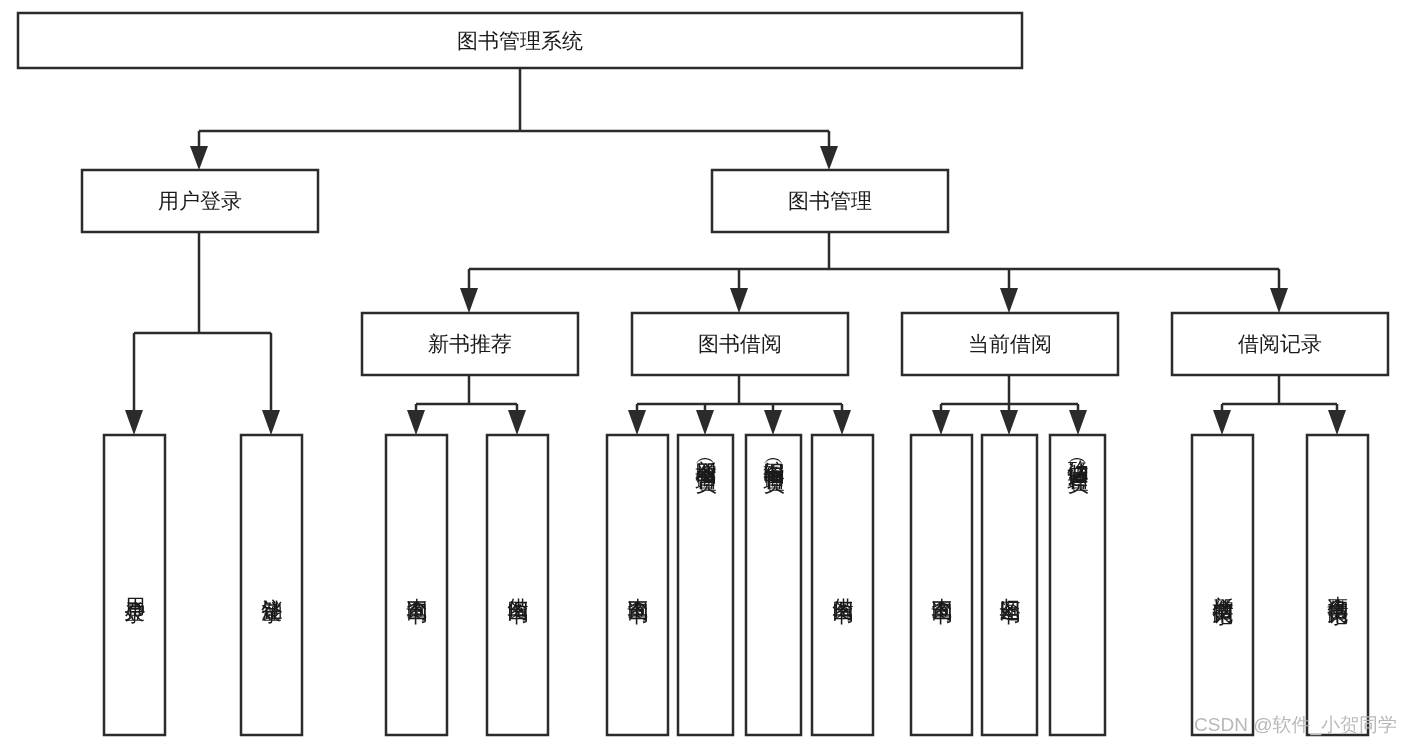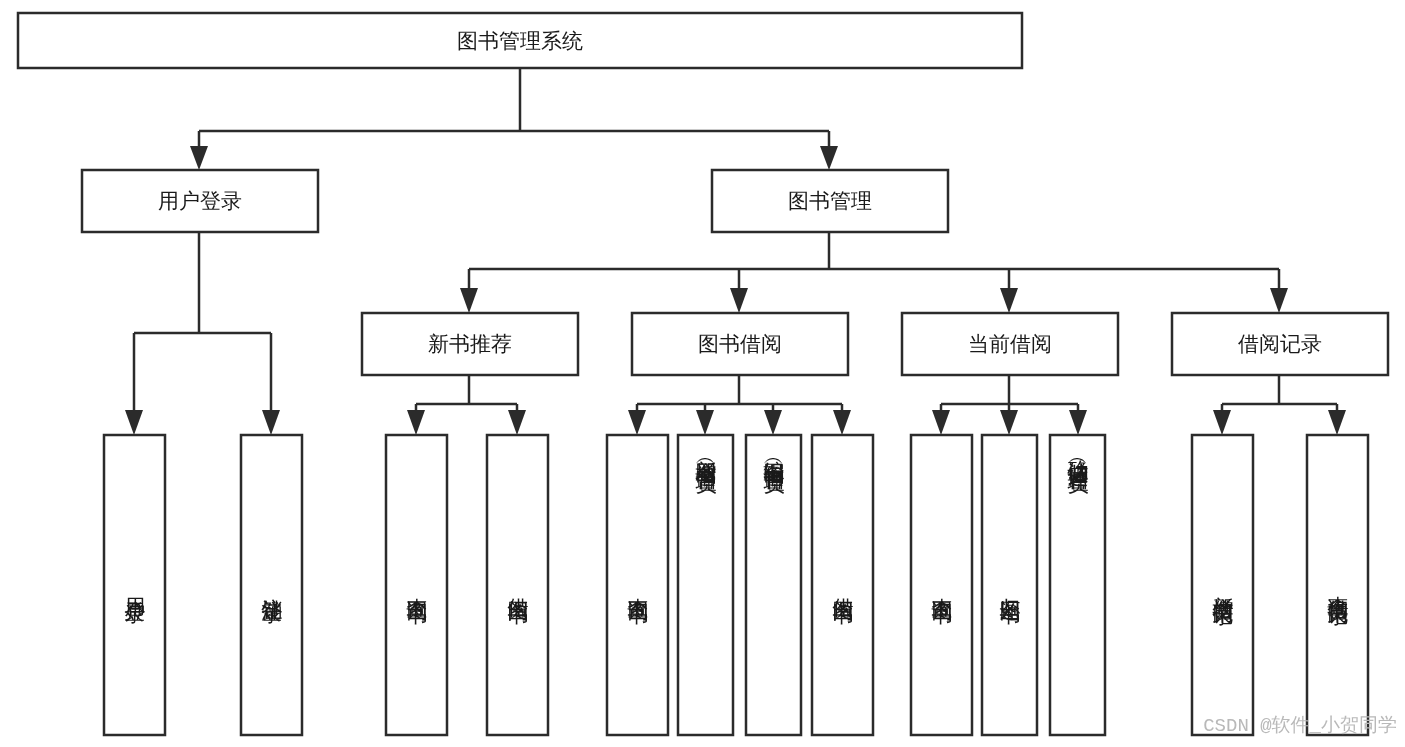--- a/index.html
+++ b/index.html
@@ -66,21 +66,21 @@
     justify-content: center;
     pointer-events: none;
   }
   .vlabel-wrap.top-align {
     align-items: flex-start;
   }
   .watermark {
     position: absolute;
     right: 8px;
     bottom: 6px;
-    font-family: Liberation Mono, monospace;
+    font-family: Liberation Sans, sans-serif;
     font-size: 19px;
     color: #b9b9b9;
     white-space: nowrap;
     user-select: none;
   }
 </style>
 </head>
 <body>
 
 <div id="diagram-root">

